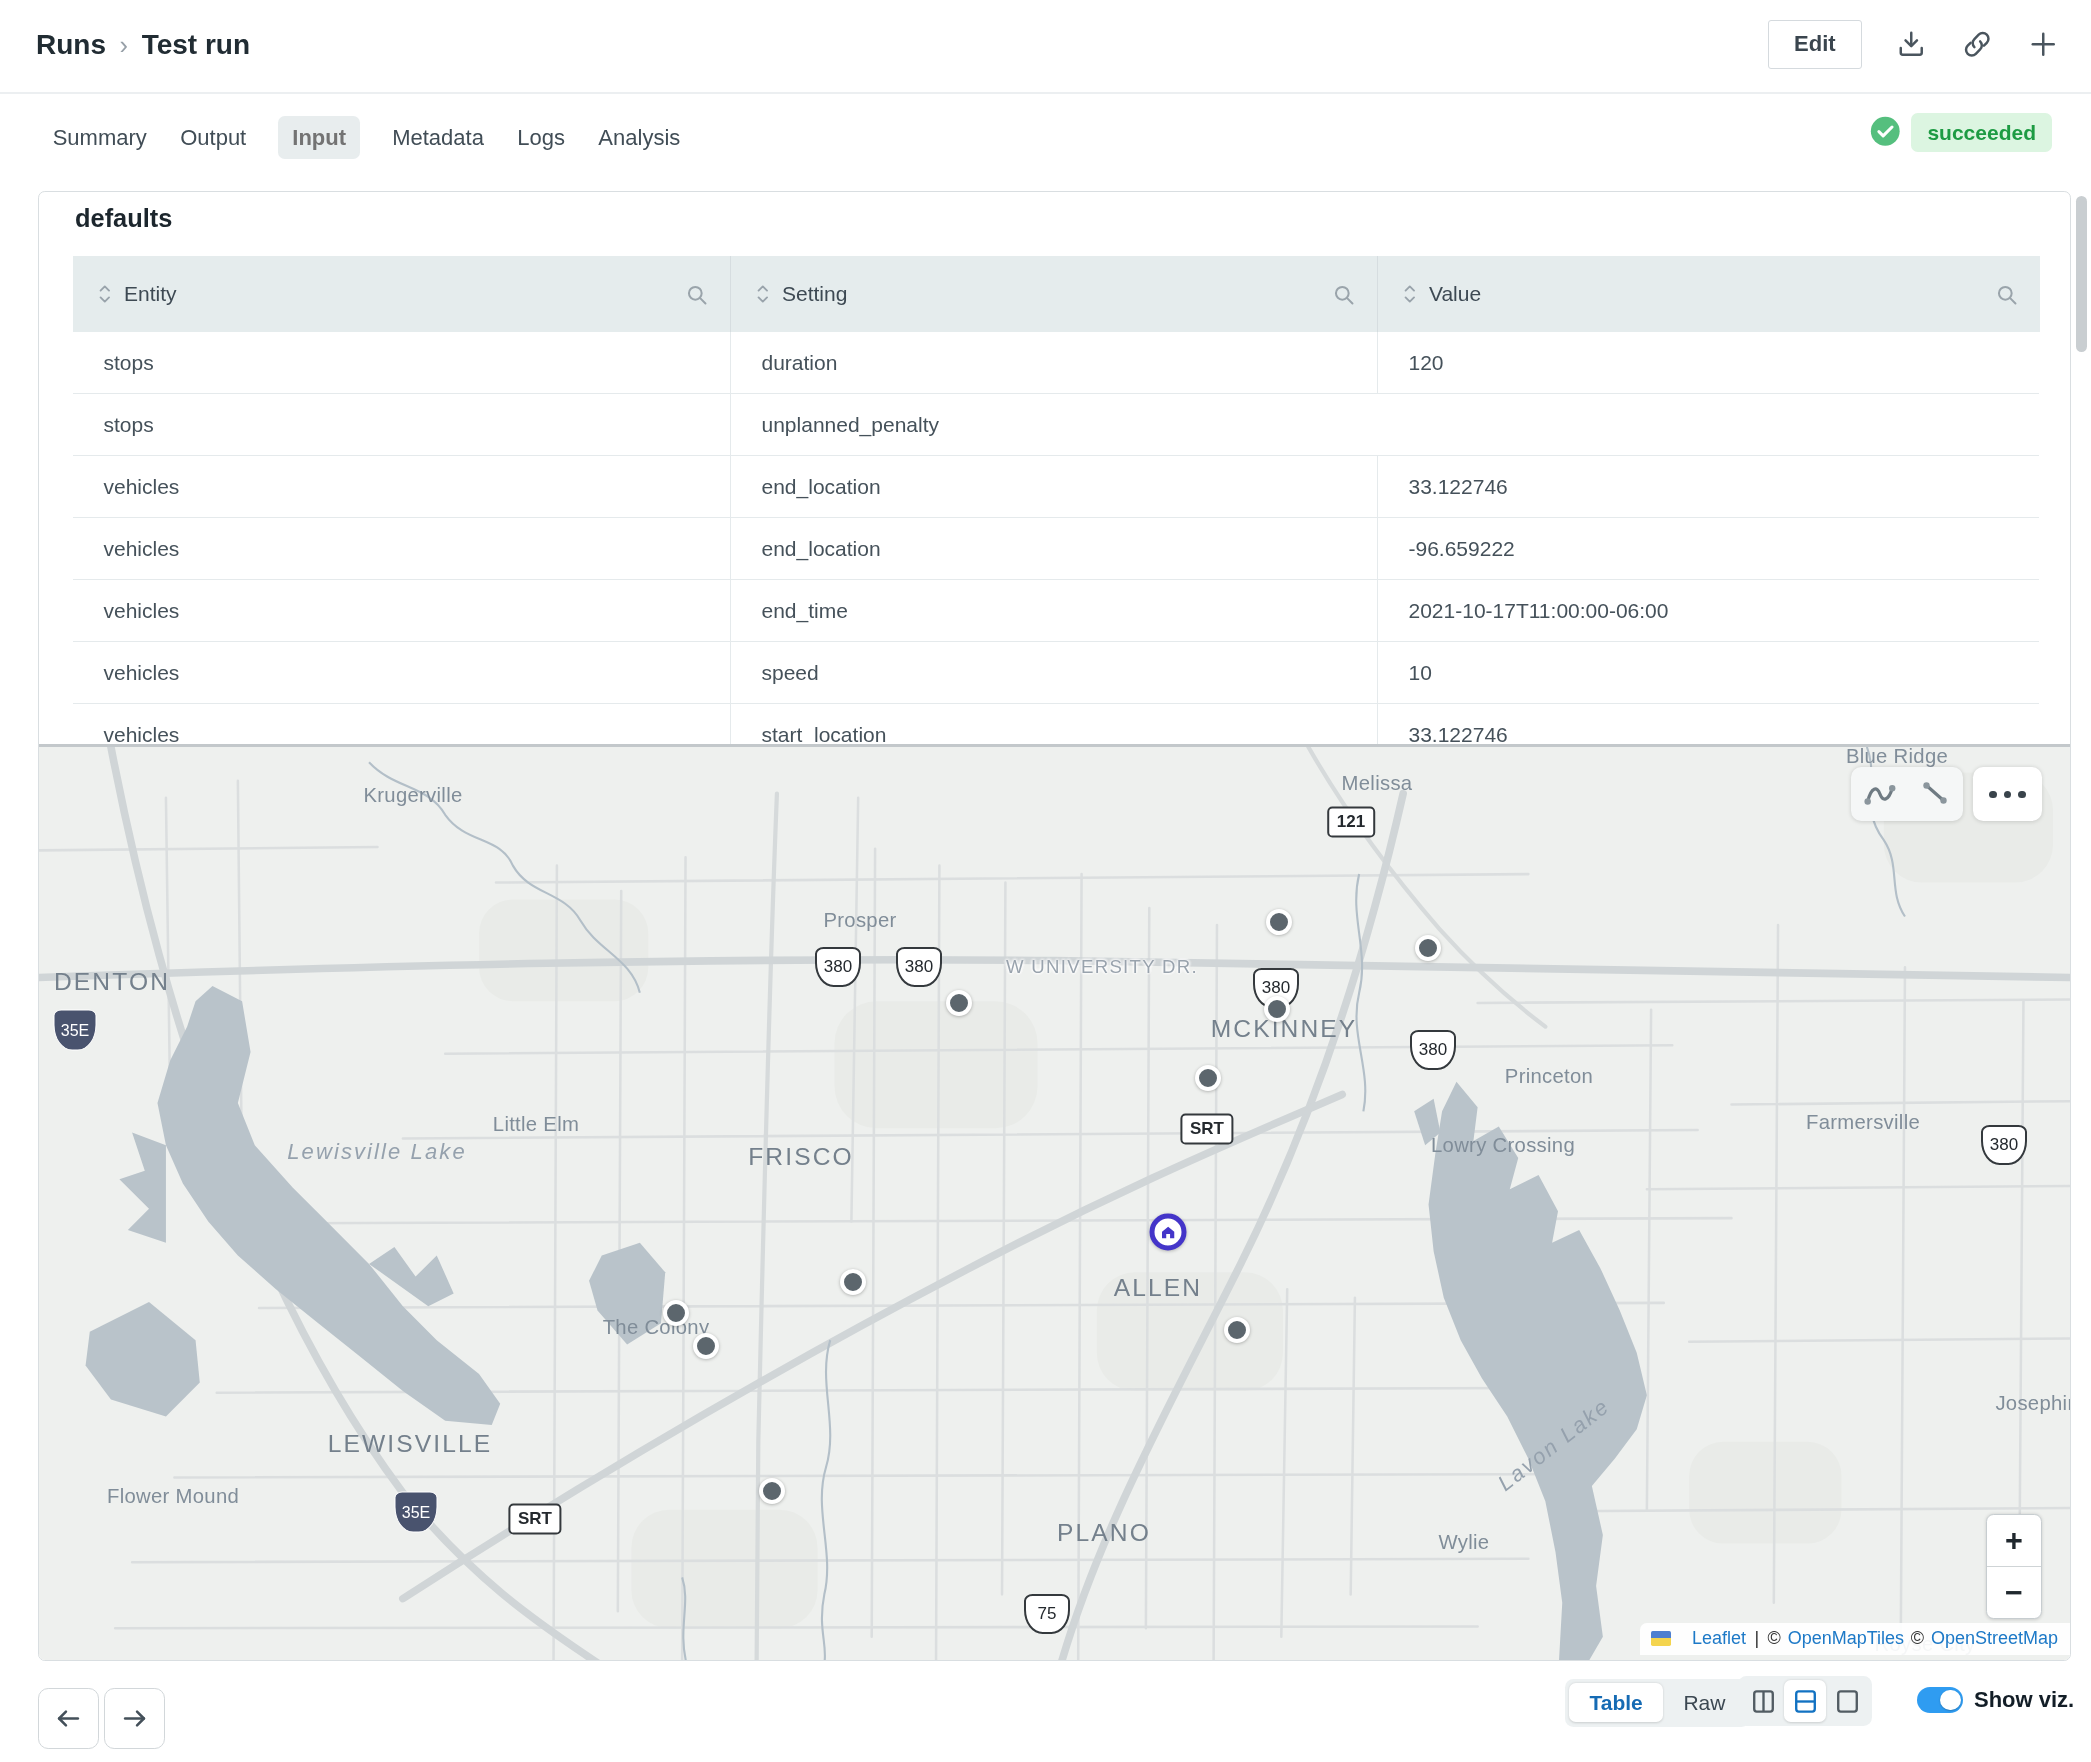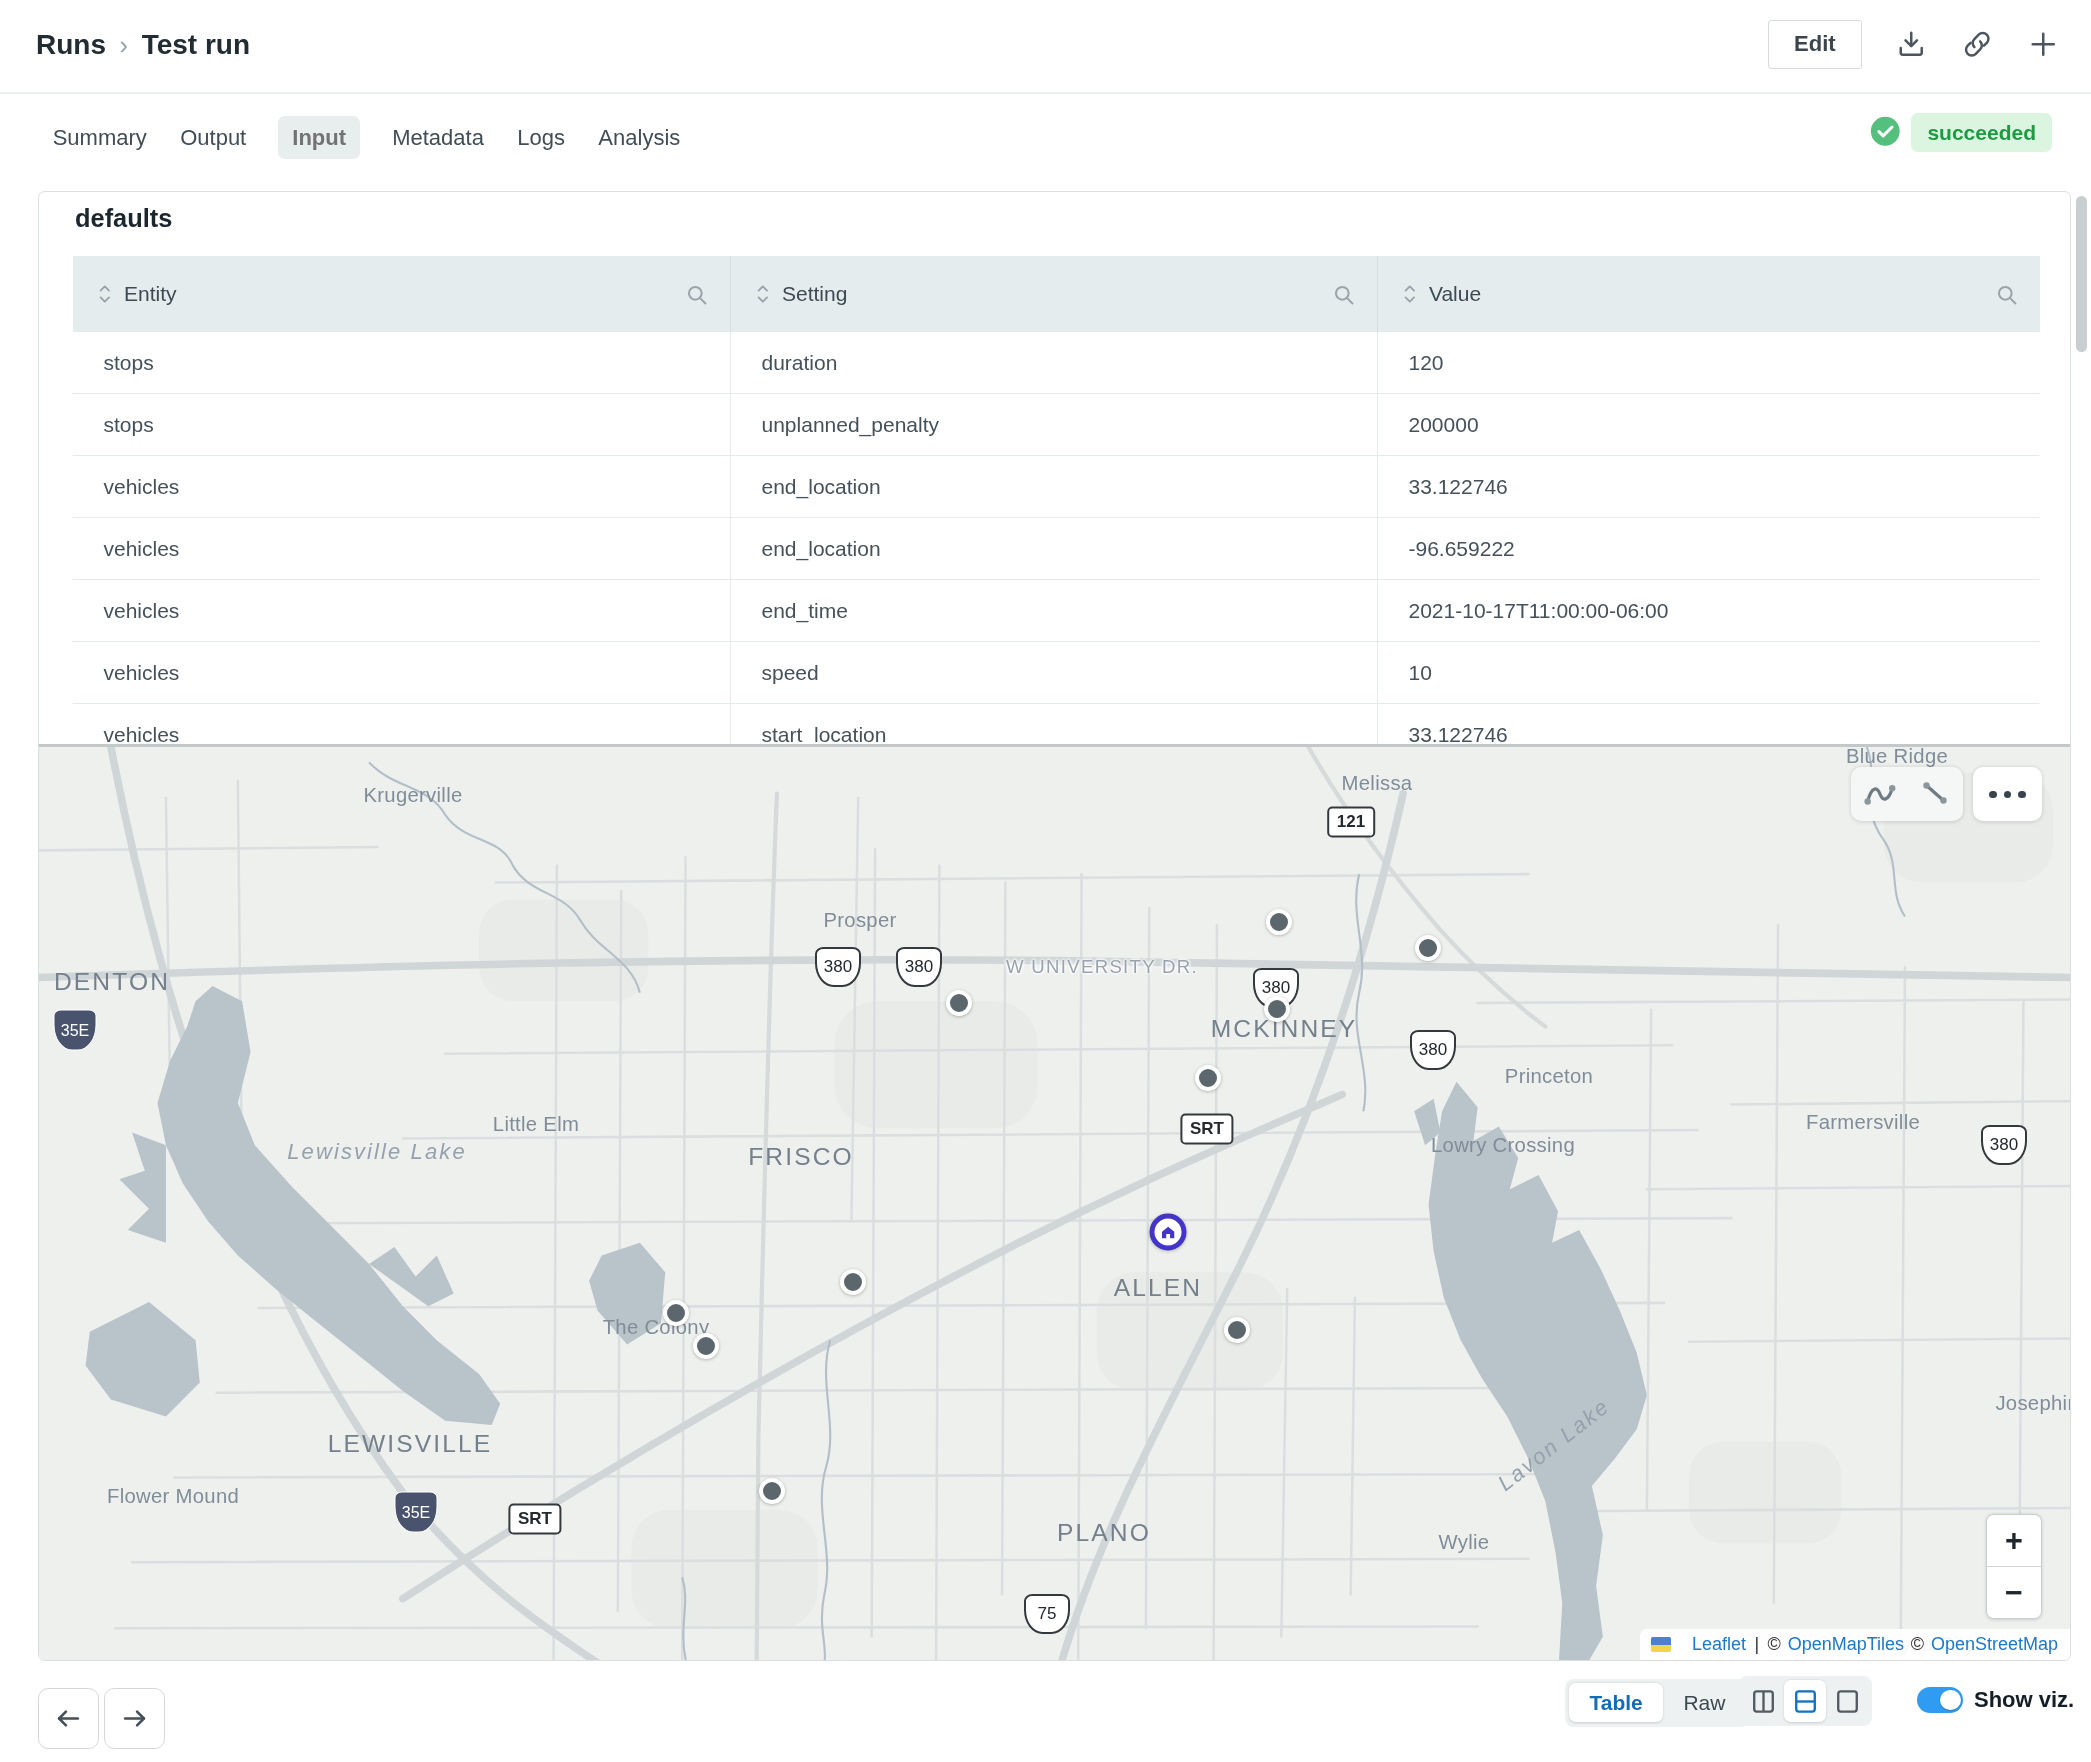--- a/index.html
+++ b/index.html
@@ -69,21 +69,21 @@
                display:flex;align-items:center;justify-content:space-around;z-index:5;
                box-shadow:0 0.8px 4.2px rgba(0,0,0,.14);}
   .more-btn{position:absolute;top:20.3px;right:28px;width:69px;height:54px;background:#fff;border-radius:10.2px;
             display:flex;align-items:center;justify-content:center;gap:6.8px;z-index:5;box-shadow:0 0.8px 4.2px rgba(0,0,0,.14);}
   .more-btn i{width:7.6px;height:7.6px;border-radius:50%;background:#39434b;}
   .zoomctl{position:absolute;right:28px;bottom:48px;width:54px;background:#fff;border:1.7px solid #c7cdd0;
            border-radius:7.6px;z-index:5;overflow:hidden;box-shadow:0 0.8px 3.4px rgba(0,0,0,.15);}
   .zoomctl .zb{height:51px;display:flex;align-items:center;justify-content:center;font-size:30.5px;font-weight:600;
                color:#20282e;cursor:pointer;}
   .zoomctl .zb:first-child{border-bottom:1.7px solid #cfd4d6;}
-  .attribution{position:absolute;right:0;bottom:6px;background:rgba(255,255,255,.92);border-top-left-radius:6.8px;
+  .attribution{position:absolute;right:0;bottom:12px;background:rgba(255,255,255,.92);border-top-left-radius:6.8px;
                padding:5.1px 12px 6px 10.2px;display:flex;align-items:center;gap:21px;font-size:18px;z-index:6;}
   .attribution .link{color:#1d79c7;}
   .attribution .sep{color:#333;margin:0 1.7px;}
   .attribution .plain{color:#333;}
   .flag{width:20.3px;height:14.4px;border-radius:1.7px;background:linear-gradient(#4e7fd0 50%,#f4d44e 50%);}
 
   
   .nav-btn{position:absolute;top:1688px;width:59px;height:59px;border:1.7px solid #d2d7da;border-radius:10.2px;
            background:#fff;display:flex;align-items:center;justify-content:center;cursor:pointer;}
   .seg{position:absolute;background:#edf1f2;border-radius:8.5px;padding:4.2px;display:flex;align-items:center;}
@@ -212,21 +212,20 @@
 
           <div class="tbl-row">
             <div class="td">stops</div>
             <div class="td">duration</div>
             <div class="td">120</div>
           </div>
 
           <div class="tbl-row">
             <div class="td">stops</div>
             <div class="td">unplanned_penalty</div>
-            <div class="td">200000</div>
           </div>
 
           <div class="tbl-row">
             <div class="td">vehicles</div>
             <div class="td">end_location</div>
             <div class="td">33.122746</div>
           </div>
 
           <div class="tbl-row">
             <div class="td">vehicles</div>

